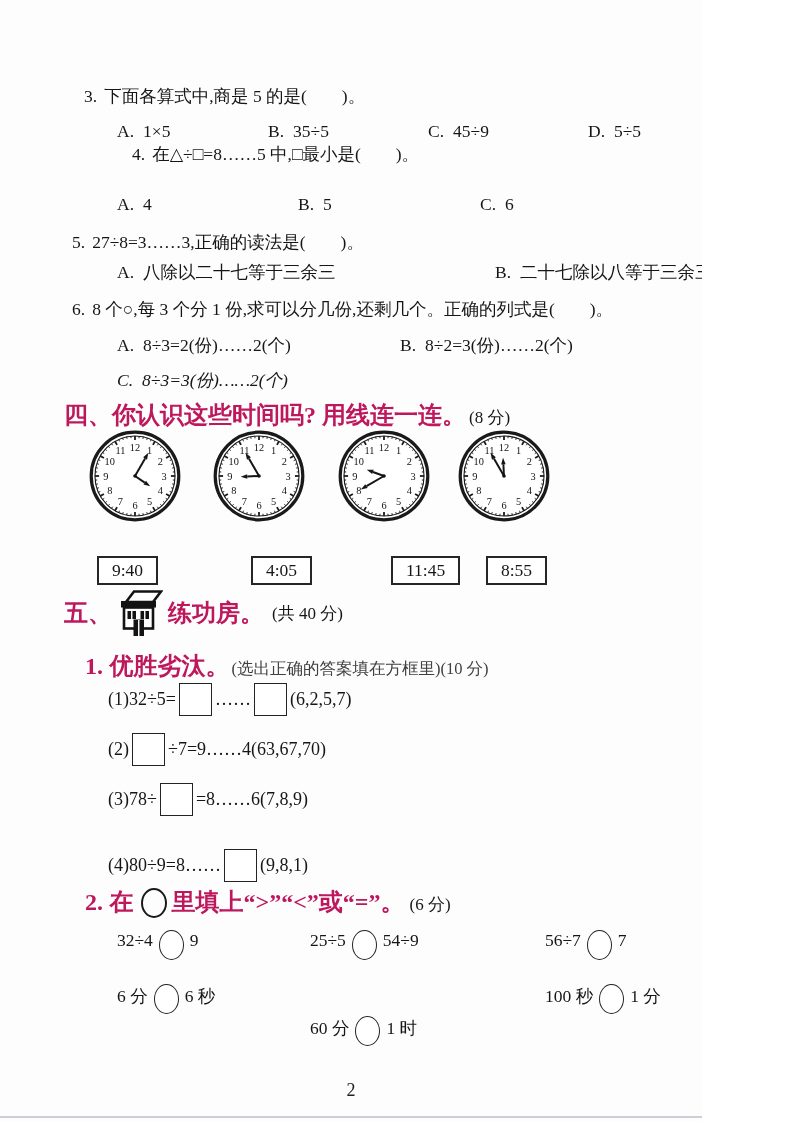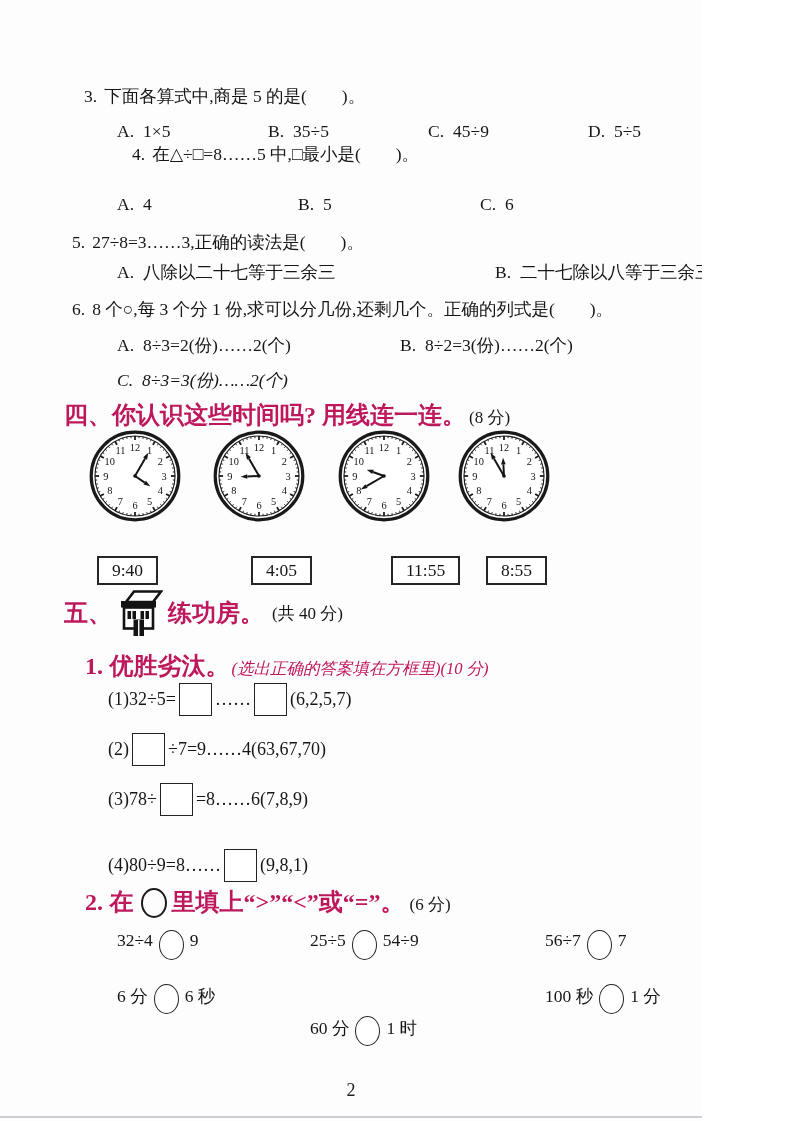--- a/index.html
+++ b/index.html
@@ -19,21 +19,21 @@
   
   .headbold {
     font-family:Liberation Serif, serif;
     font-weight:700; font-size:24px; color:#be185d;
   }
   .headscore { font-family:"Liberation Serif","DejaVu Serif",serif; font-size:17px; margin-left:3px; }
   .sec4title { position:absolute; left:64px; top:399px; }
   .s5title { position:absolute; left:64px; top:587px; height:52px; display:flex; align-items:center; gap:5px; }
   .subhead { position:absolute; left:85px; font-size:18px; }
   .subhead .headbold { margin-right:2px; }
-  .note { font-size:16.5px; color:#be185d;font-style:italic; }
+  .note { font-size:16.5px; color:#404040; }
   
   .clocksrow { position:absolute; left:0; top:429px; width:100%; height:96px; }
   .clock { position:absolute; top:0; width:94px; height:94px; }
   
   .timesrow { position:absolute; left:0; top:556px; width:100%; height:30px; }
   .timebox {
     position:absolute; top:0; border:2px solid #262626; background:#fff;
     font-size:17.5px; line-height:23px; padding:1px 13px; text-align:center;
   }
   
@@ -409,21 +409,21 @@
           <line x1="50" y1="50" x2="39.24999999999999" y2="31.380453818634575" stroke="#151515" stroke-width="2.1"></line>
           <polygon points="35.749999999999986,25.318275992143505 41.32846096908264,30.180453818634575 37.171539030917344,32.580453818634574" fill="#151515"></polygon>
           <line x1="50" y1="50" x2="49.3458005469632" y2="37.517130815567825" stroke="#151515" stroke-width="2.1"></line>
           <polygon points="48.97944885326258,30.52672407228581 51.74251143037417,37.39152452058476 46.94908966355222,37.64273711055089" fill="#151515"></polygon>
           <circle cx="50" cy="50" r="1.9" fill="#111"></circle>
         </svg></div>
     </div>
   <div class="timesrow" id="timeboxes">
       <div class="timebox" style="left: 97px;">9:40</div>
       <div class="timebox" style="left: 251px;">4:05</div>
-      <div class="timebox" style="left: 391px;">11:55</div>
+      <div class="timebox" style="left: 391px;">11:45</div>
       <div class="timebox" style="left: 486px;">8:55</div>
     </div>
 
   <div class="s5title">
     <span class="headbold">五、</span>
     <svg width="46" height="50" viewBox="0 0 46 50">
       <polygon points="9,14 17,3.5 44,3.5 36,14" fill="#fff" stroke="#131313" stroke-width="2.6"></polygon>
       <rect x="4" y="13" width="35" height="6.5" fill="#131313"></rect>
       <rect x="7" y="19.5" width="29" height="21" fill="#fff" stroke="#131313" stroke-width="2.6"></rect>
       <rect x="10.5" y="23" width="8.5" height="8" fill="#131313"></rect>

